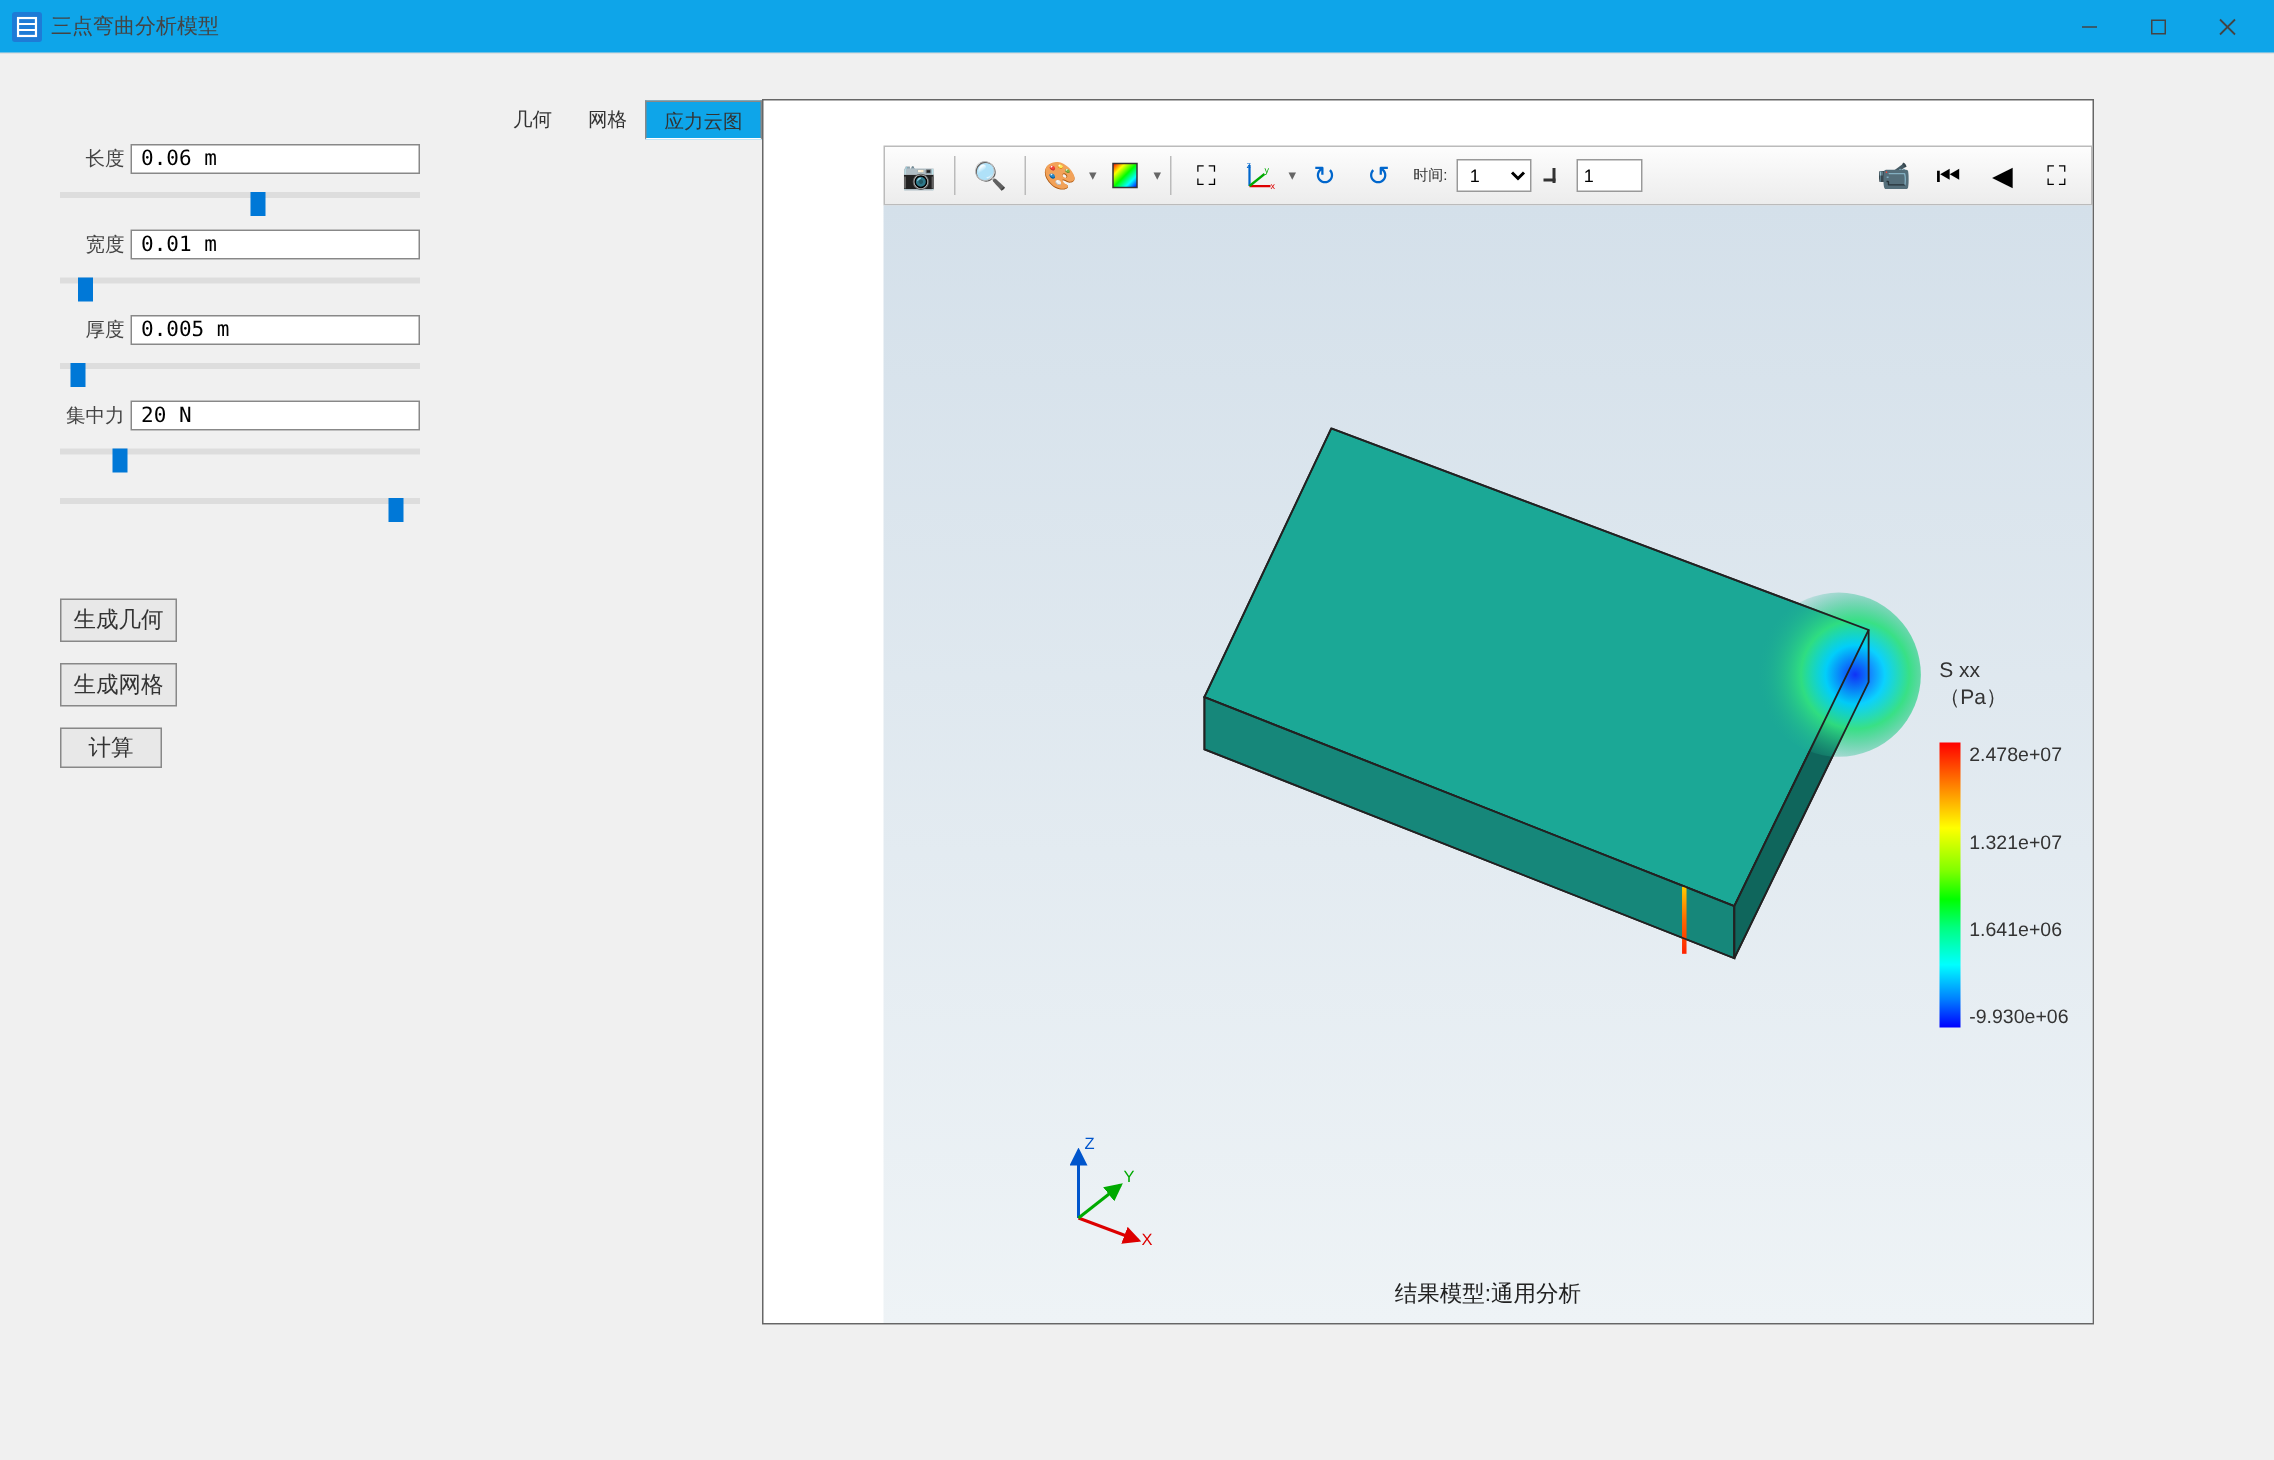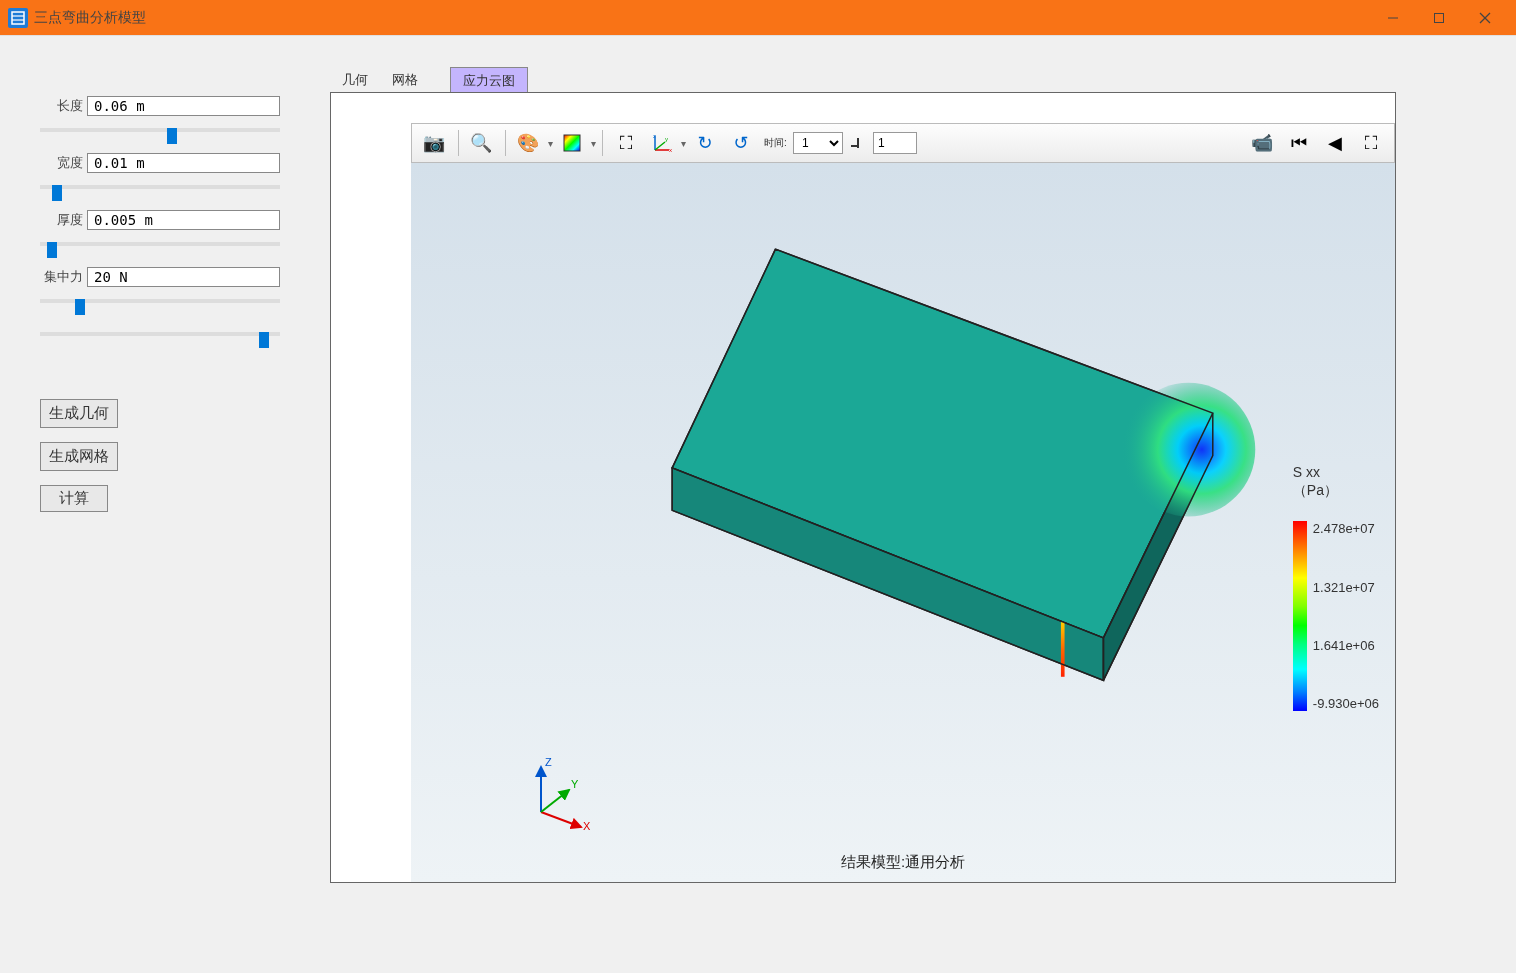--- a/index.html
+++ b/index.html
@@ -6,21 +6,21 @@
     body {
       font-family: "Microsoft YaHei", "SimSun", sans-serif;
       font-size: 13px;
       background: #f0f0f0;
       width: 1516px;
       height: 973px;
       overflow: hidden;
     }
     .titlebar {
       height: 36px;
-      background: #f97316;
+      background: #0ea5e9;
       display: flex;
       align-items: center;
       padding: 0 8px;
       border-bottom: 1px solid #e0e0e0;
     }
     .titlebar-icon {
       width: 20px; height: 20px;
       background: #1e7bd6;
       color: #fff;
       display:flex;align-items:center;justify-content:center;
@@ -93,39 +93,38 @@
       padding: 4px 8px;
       margin-bottom: 14px;
       font-size:15px;
       color:#333;
       cursor:pointer;
     }
     .main {
       flex:1;
       padding: 30px 120px 90px 10px;
       display:flex;
-      flex-direction:column;
+      flex-direction:row;
     }
     .tabs {
       display:flex;
       height: 26px;
     }
     .tab {
       padding: 4px 12px;
       font-size:13px;
       color:#333;
       cursor:pointer;
       position:relative;
       top:1px;
     }
     .tab.active {
       border:1px solid #888;
       border-bottom:1px solid #fff;
-      background:#c4b5fd;
-      margin-left:20px;
+      background:#0ea5e9;
     }
     .viewer {
       flex:1;
       border:1px solid #666;
       background:#fff;
       position:relative;
       overflow:hidden;
     }
     .toolbar {
       position:absolute;

